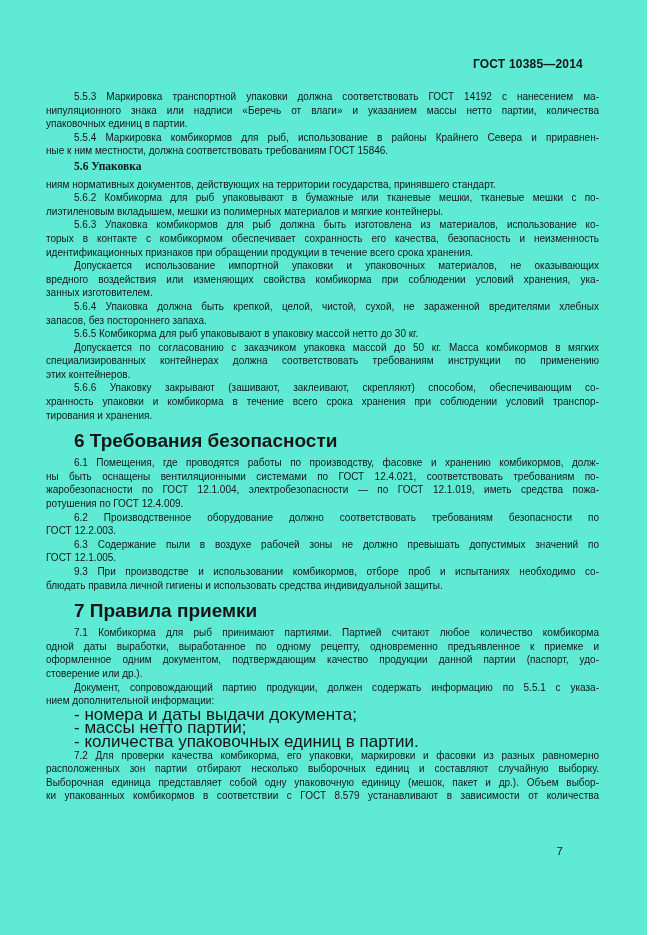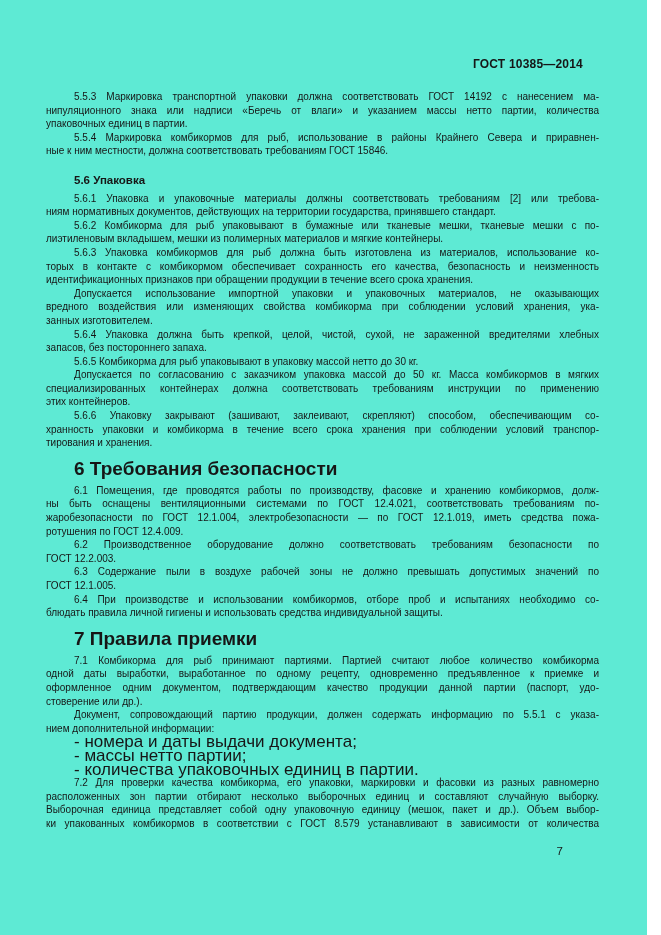--- a/index.html
+++ b/index.html
@@ -44,22 +44,23 @@
   .bullet-line {
     font-size: 17px;
     line-height: 13.6px;
     padding-left: 28px;
   }
   .subheading {
     font-size: 11.5px;
     line-height: 13.6px;
     font-weight: bold;
     padding-left: 28px;
-    margin-top: 16px;
+    margin-top: 2px;
     margin-bottom: 4px;
+    font-family: Liberation Serif, serif;
   }
   .heading {
     font-size: 19px;
     line-height: 16px;
     font-weight: bold;
     padding-left: 28px;
     margin-top: 11px;
     margin-bottom: 7px;
   }
   .page-number {
@@ -75,21 +76,20 @@
 <div class="page">
   <div class="doc-header">ГОСТ 10385—2014</div>
 
   <div class="content" id="content">
       <div class="line first just">5.5.3 Маркировка транспортной упаковки должна соответствовать ГОСТ 14192 с нанесением ма-</div>
       <div class="line just">нипуляционного знака или надписи «Беречь от влаги» и указанием массы нетто партии, количества</div>
       <div class="line">упаковочных единиц в партии.</div>
       <div class="line first just">5.5.4 Маркировка комбикормов для рыб, использование в районы Крайнего Севера и приравнен-</div>
       <div class="line">ные к ним местности, должна соответствовать требованиям ГОСТ 15846.</div>
       <div class="subheading">5.6 Упаковка</div>
-      <div class="line first just">5.6.1 Упаковка и упаковочные материалы должны соответствовать требованиям [2] или требова-</div>
       <div class="line">ниям нормативных документов, действующих на территории государства, принявшего стандарт.</div>
       <div class="line first just">5.6.2 Комбикорма для рыб упаковывают в бумажные или тканевые мешки, тканевые мешки с по-</div>
       <div class="line">лиэтиленовым вкладышем, мешки из полимерных материалов и мягкие контейнеры.</div>
       <div class="line first just">5.6.3 Упаковка комбикормов для рыб должна быть изготовлена из материалов, использование ко-</div>
       <div class="line just">торых в контакте с комбикормом обеспечивает сохранность его качества, безопасность и неизменность</div>
       <div class="line">идентификационных признаков при обращении продукции в течение всего срока хранения.</div>
       <div class="line first just">Допускается использование импортной упаковки и упаковочных материалов, не оказывающих</div>
       <div class="line just">вредного воздействия или изменяющих свойства комбикорма при соблюдении условий хранения, ука-</div>
       <div class="line">занных изготовителем.</div>
       <div class="line first just">5.6.4 Упаковка должна быть крепкой, целой, чистой, сухой, не зараженной вредителями хлебных</div>
@@ -103,21 +103,21 @@
       <div class="line">тирования и хранения.</div>
       <div class="heading">6 Требования безопасности</div>
       <div class="line first just">6.1 Помещения, где проводятся работы по производству, фасовке и хранению комбикормов, долж-</div>
       <div class="line just">ны быть оснащены вентиляционными системами по ГОСТ 12.4.021, соответствовать требованиям по-</div>
       <div class="line just">жаробезопасности по ГОСТ 12.1.004, электробезопасности — по ГОСТ 12.1.019, иметь средства пожа-</div>
       <div class="line">ротушения по ГОСТ 12.4.009.</div>
       <div class="line first just">6.2 Производственное оборудование должно соответствовать требованиям безопасности по</div>
       <div class="line">ГОСТ 12.2.003.</div>
       <div class="line first just">6.3 Содержание пыли в воздухе рабочей зоны не должно превышать допустимых значений по</div>
       <div class="line">ГОСТ 12.1.005.</div>
-      <div class="line first just">6.4 При производстве и использовании комбикормов, отборе проб и испытаниях необходимо со-</div>
+      <div class="line first just">9.3 При производстве и использовании комбикормов, отборе проб и испытаниях необходимо со-</div>
       <div class="line">блюдать правила личной гигиены и использовать средства индивидуальной защиты.</div>
       <div class="heading">7 Правила приемки</div>
       <div class="line first just">7.1 Комбикорма для рыб принимают партиями. Партией считают любое количество комбикорма</div>
       <div class="line just">одной даты выработки, выработанное по одному рецепту, одновременно предъявленное к приемке и</div>
       <div class="line just">оформленное одним документом, подтверждающим качество продукции данной партии (паспорт, удо-</div>
       <div class="line">стоверение или др.).</div>
       <div class="line first just">Документ, сопровождающий партию продукции, должен содержать информацию по 5.5.1 с указа-</div>
       <div class="line">нием дополнительной информации:</div>
       <div class="bullet-line">- номера и даты выдачи документа;</div>
       <div class="bullet-line">- массы нетто партии;</div>

